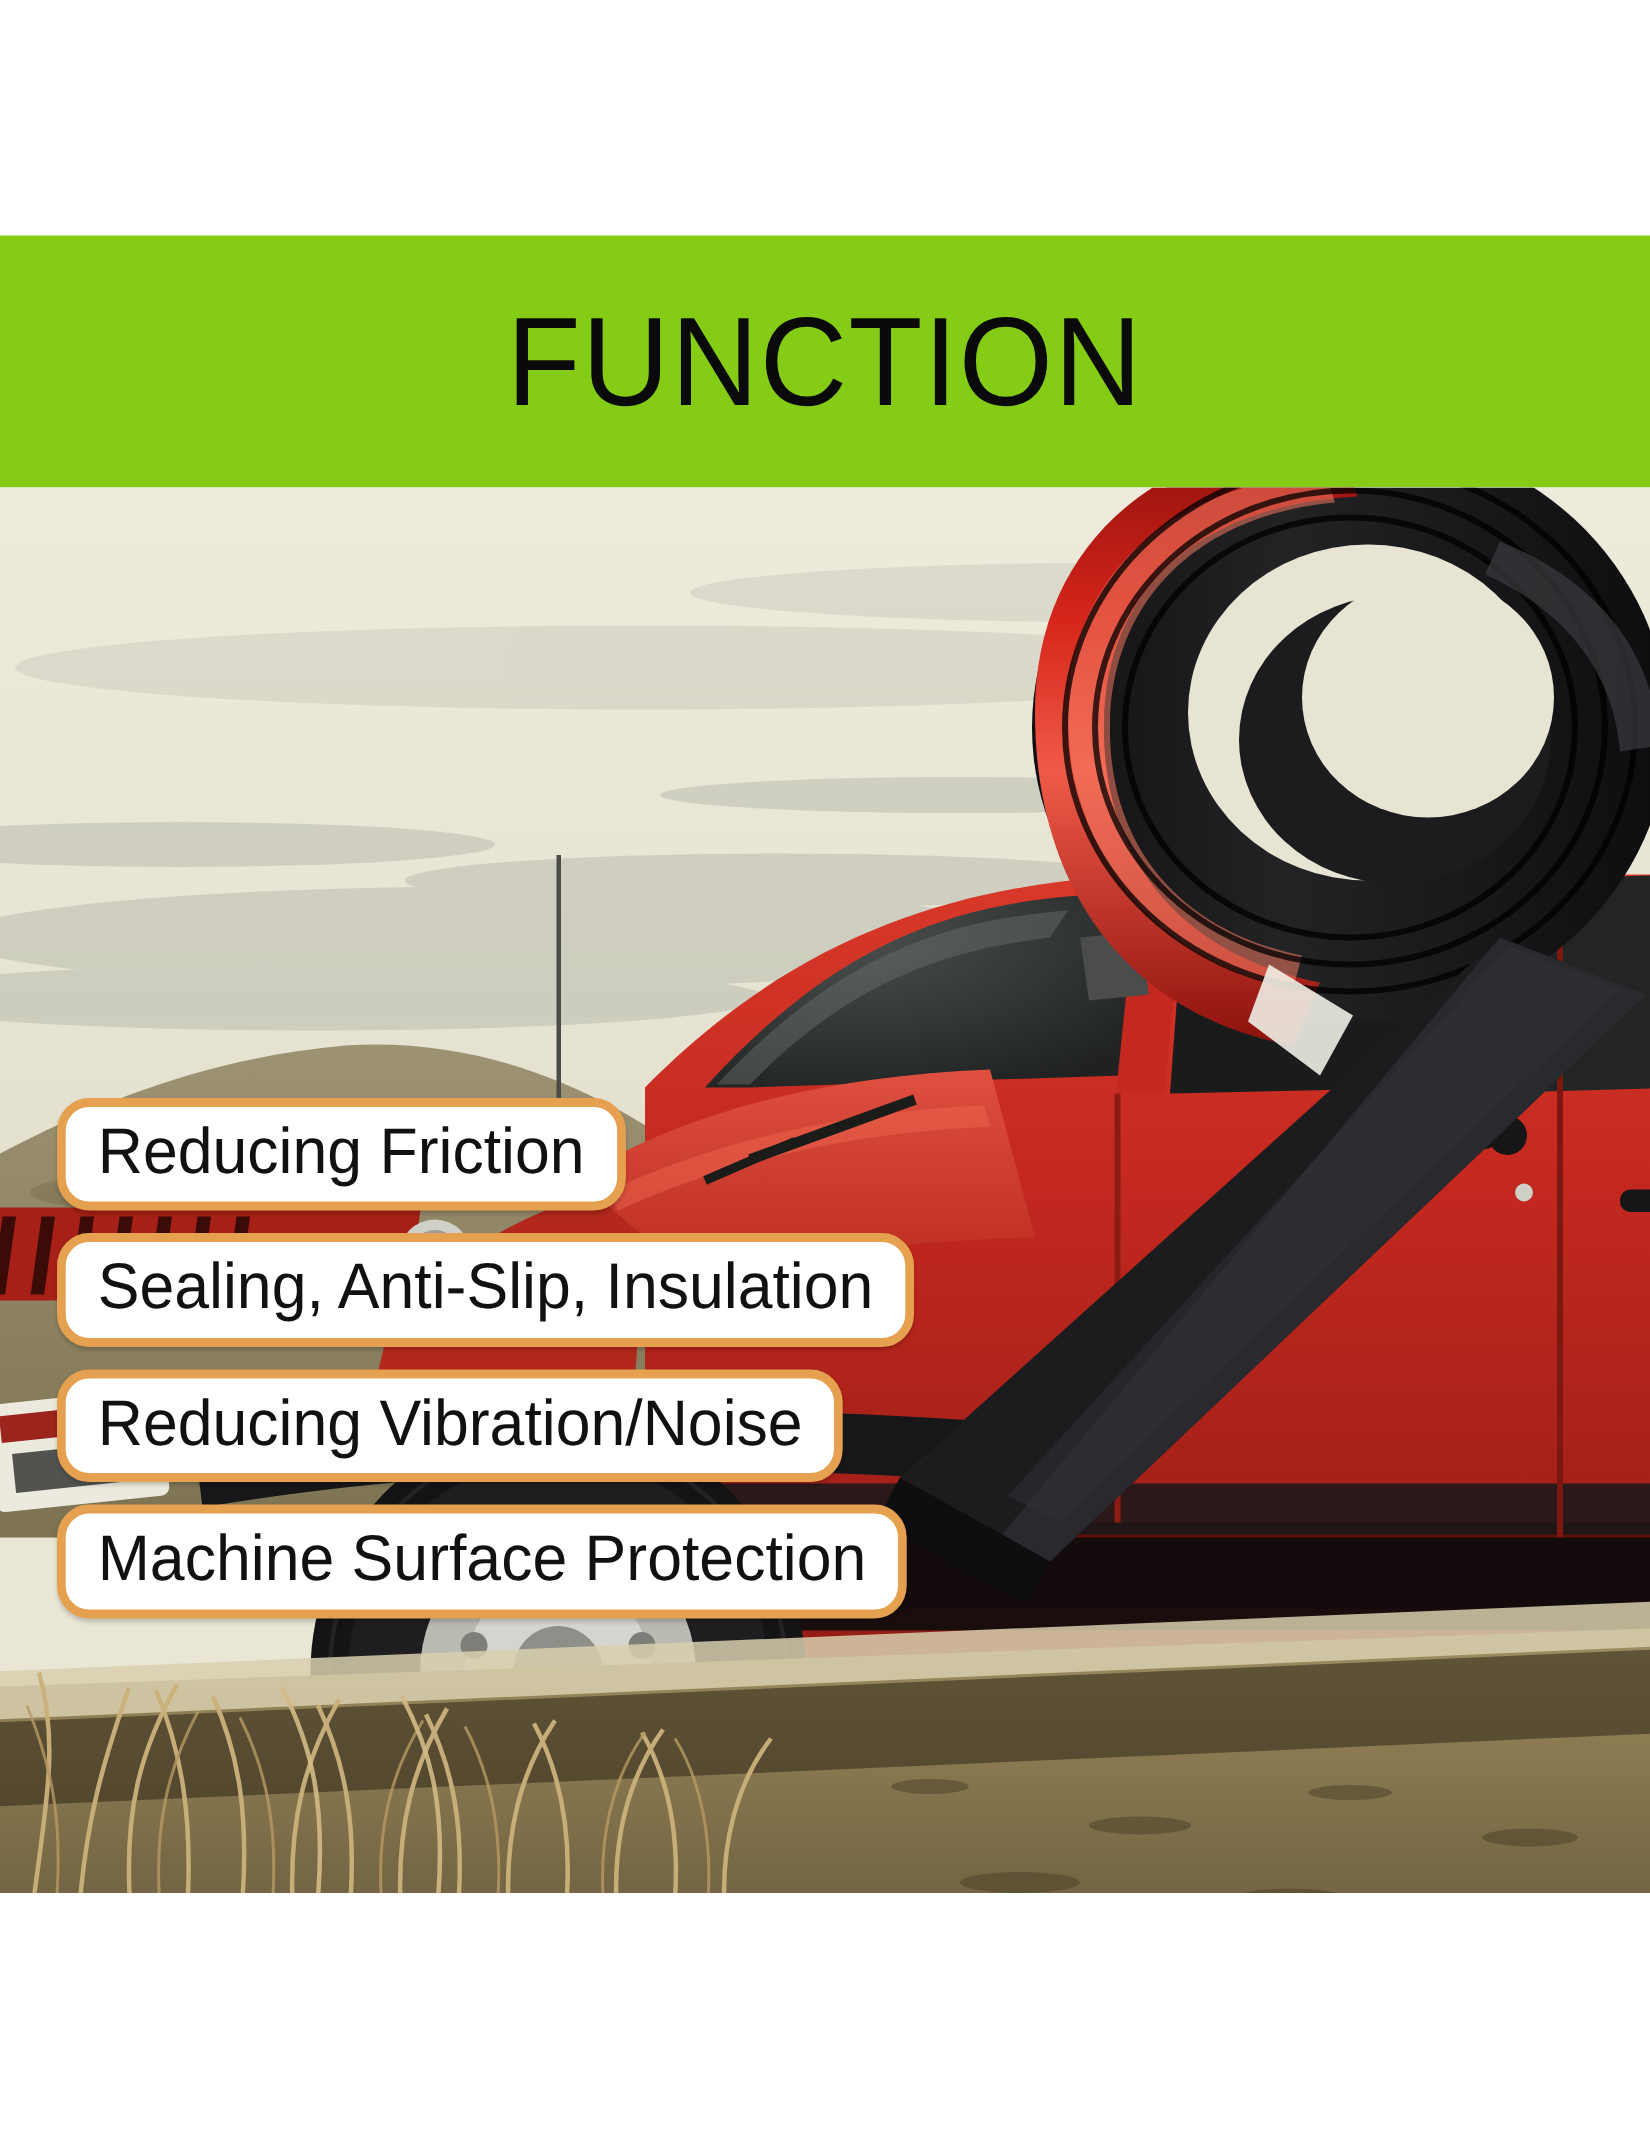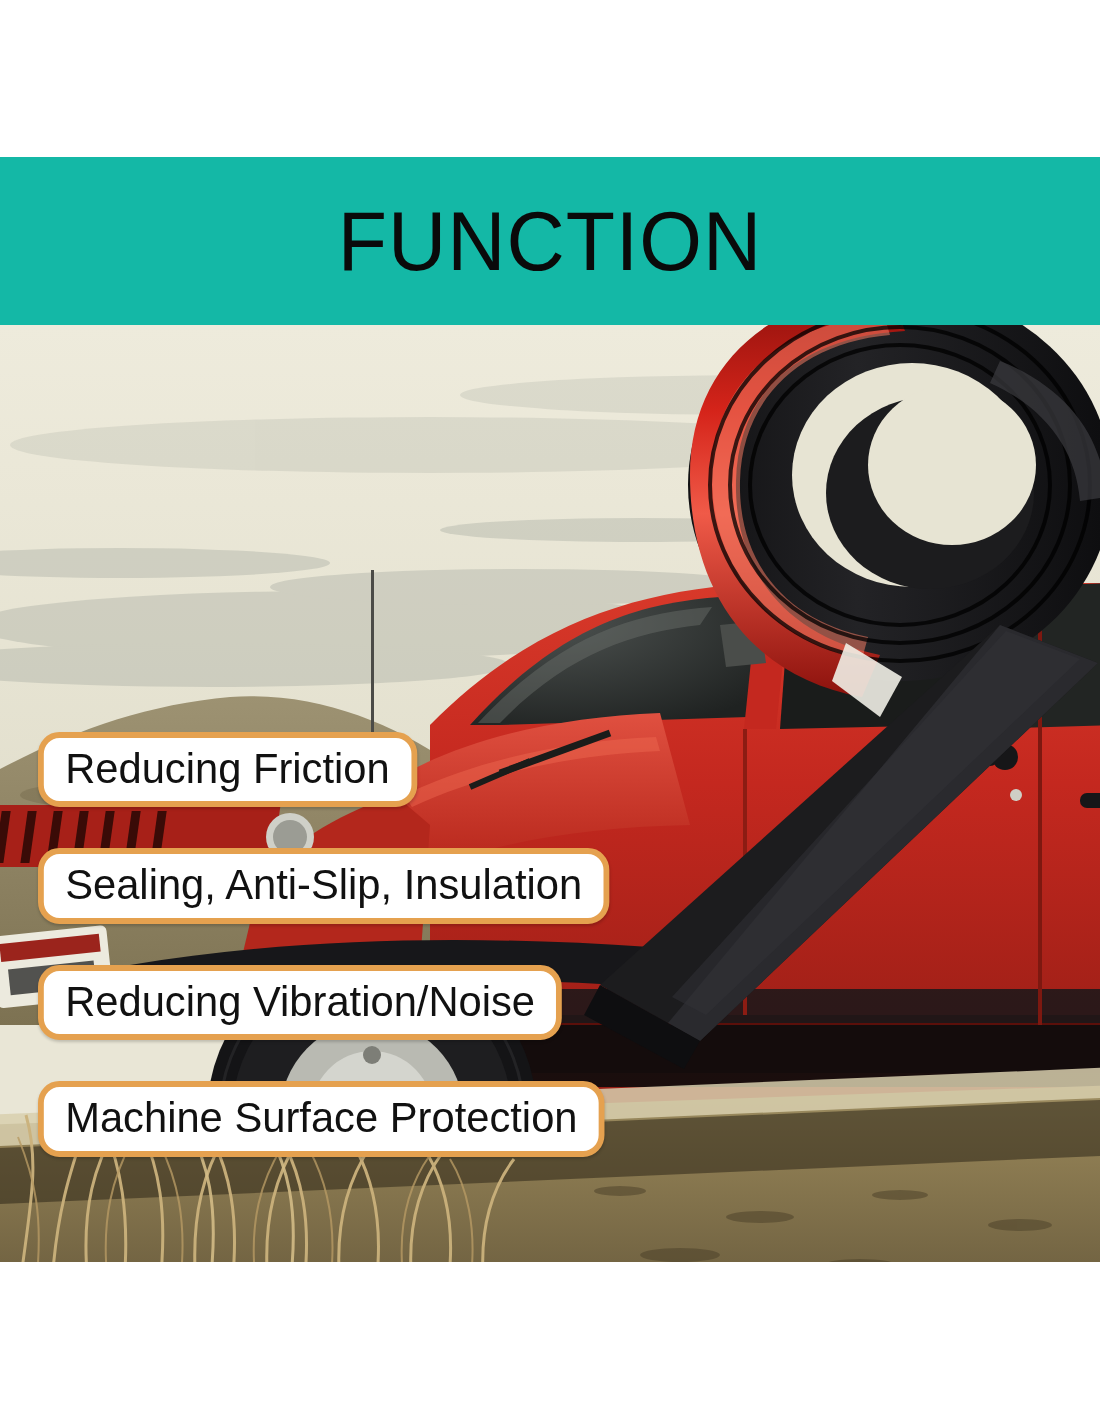--- a/index.html
+++ b/index.html
@@ -7,40 +7,40 @@
     width:1100px;height:1422px;position:relative;overflow:hidden;
     font-family:"Liberation Sans","DejaVu Sans",sans-serif;
   }
 
   
   #page{position:absolute;inset:0;background:#ffffff;}
 
   
   #title-band{
     position:absolute;left:0;top:157px;width:1100px;height:168px;
-    background:#14b8a6;
+    background:#84cc16;
     display:flex;align-items:center;justify-content:center;
   }
   #title-text{
     font-size:84px;line-height:1;font-weight:400;color:#0a0a0a;
     letter-spacing:1px;transform:scaleX(.96);
     font-family:"Liberation Sans","DejaVu Sans",sans-serif;
   }
 
   
   #photo{
     position:absolute;left:0;top:325px;width:1100px;height:937px;
     overflow:hidden;background:#e9e6d6;
   }
   #photo svg{display:block;width:100%;height:100%;}
 
   
   #callouts{
     position:absolute;left:38px;top:732px;width:640px;
-    display:flex;flex-direction:column;align-items:flex-start;gap:41px;
+    display:flex;flex-direction:column;align-items:flex-start;gap:15px;
     z-index:5;
   }
   .callout{
     background:#ffffff;
     border:6px solid #e5a14f;
     border-radius:22px;
     padding:7px 22px 10px 22px;
     font-size:43px;line-height:1.08;color:#111111;
     white-space:nowrap;
     transform:scaleX(.97);transform-origin:left center;

